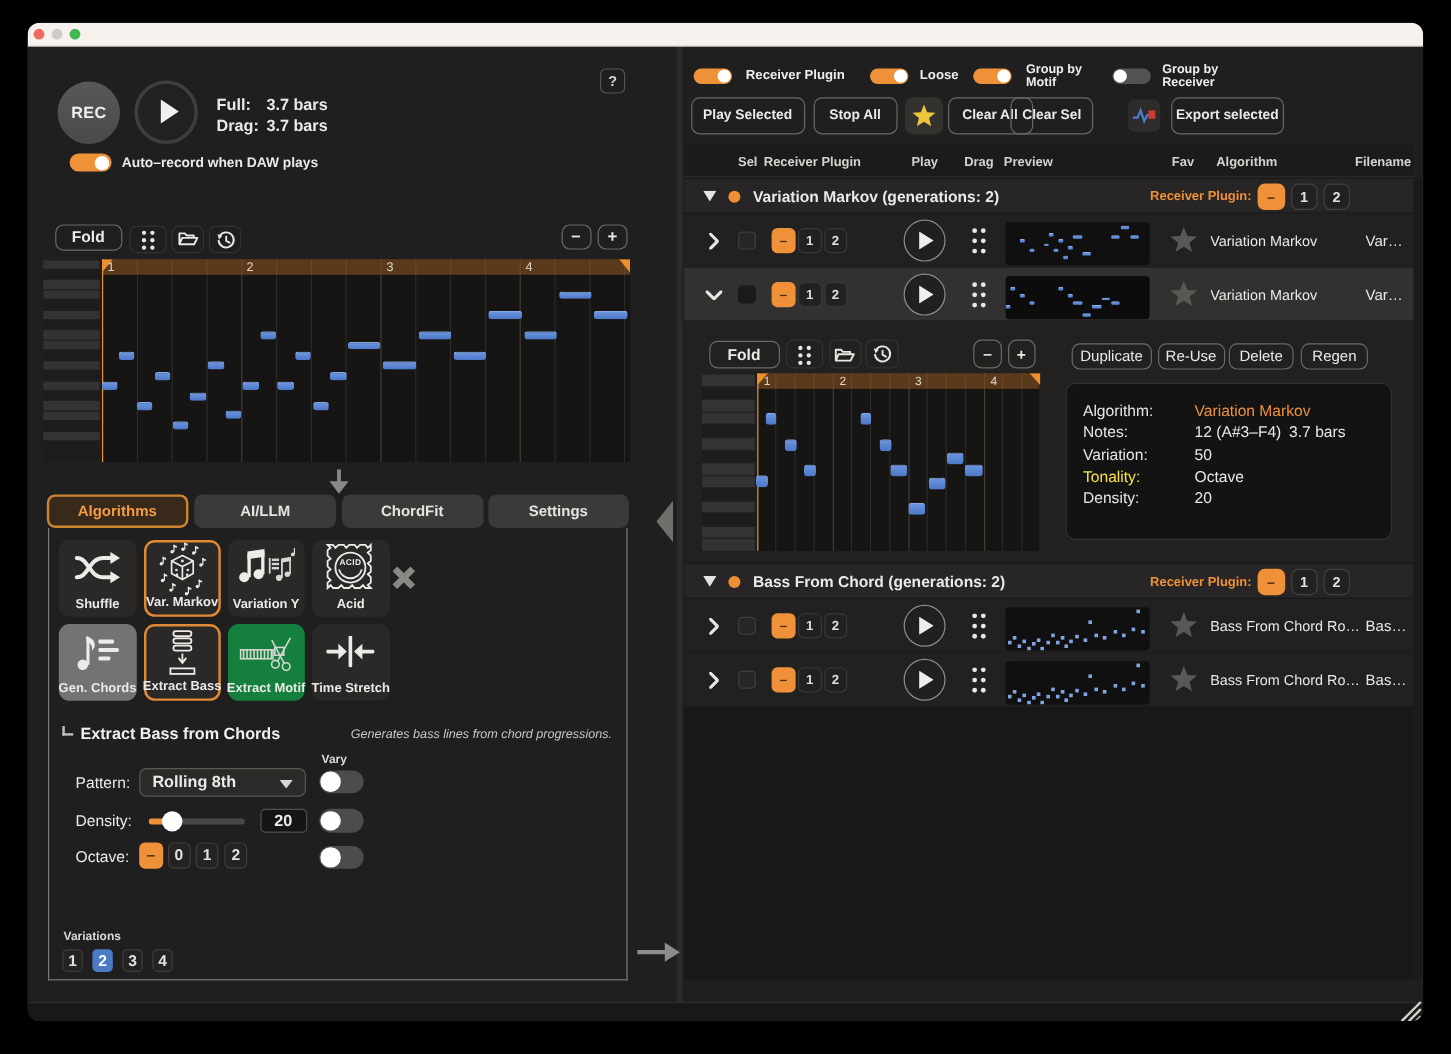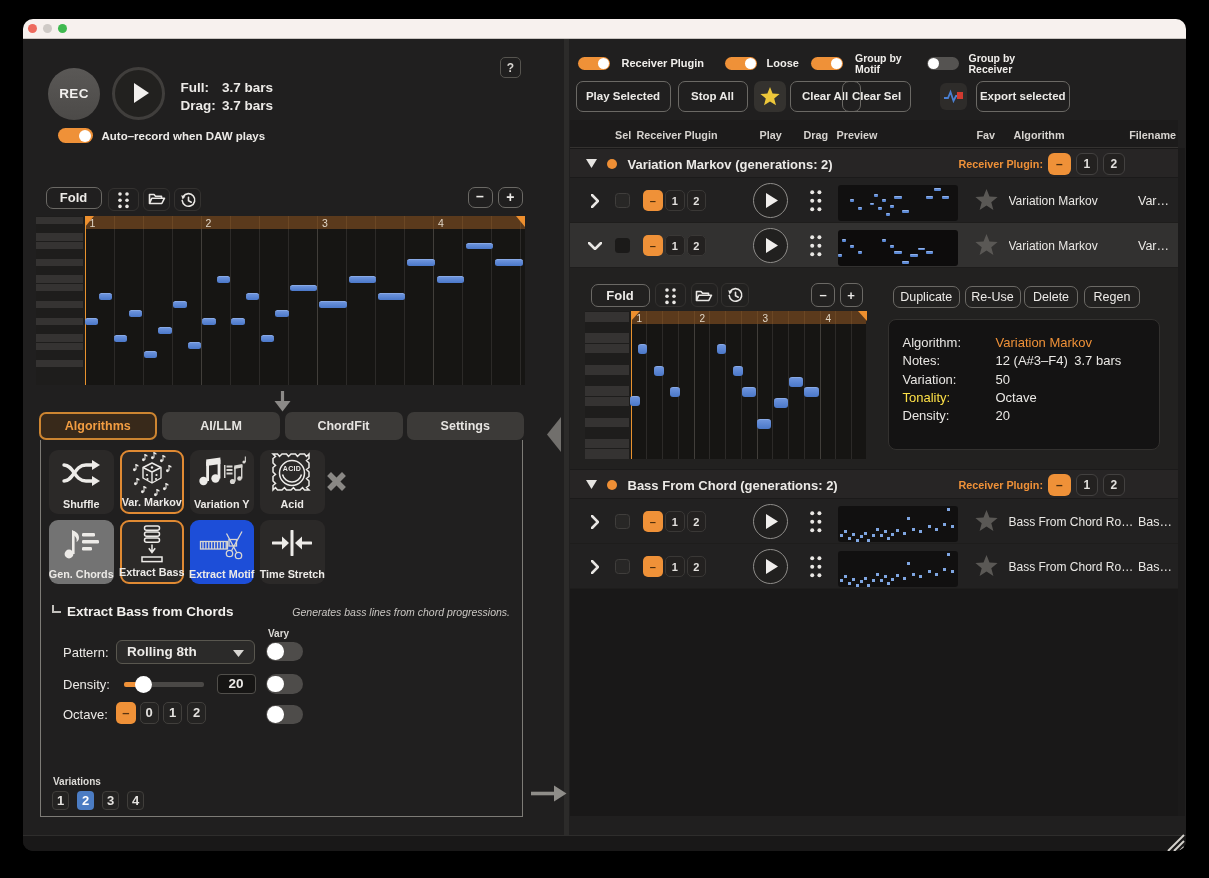--- a/index.html
+++ b/index.html
@@ -299,21 +299,21 @@
             <rect x="7.5" y="2" width="15" height="4.2" rx="2"></rect>
             <rect x="7.5" y="8" width="15" height="4.2" rx="2"></rect>
             <rect x="7.5" y="14" width="15" height="4.2" rx="2"></rect>
             <path d="M15 20.5 L15 27 M11.8 24.2 L15 28.5 L18.2 24.2"></path>
             <rect x="5" y="33" width="20" height="4.6"></rect>
           </g>
         </svg>
       </div>
       <div style="position:absolute;left:50%;bottom:4px;transform:translateX(-50%);text-align:center;font-size:10.8px;font-weight:600;color:#eceae7;white-space:nowrap;">Extract Bass</div>
     </div>
-<div class="abs" style="left:166.5px;top:501.0px;width:64.5px;height:64.0px;background:#1d4ed8;border-radius:9px;">
+<div class="abs" style="left:166.5px;top:501.0px;width:64.5px;height:64.0px;background:#15803d;border-radius:9px;">
       <div style="position:absolute;left:0;top:0;width:100%;height:46px;display:flex;align-items:center;justify-content:center;">
         <svg width="46" height="34" viewBox="0 0 46 34">
           <g stroke="#d8d6d2" stroke-width="1.3" fill="none">
             <rect x="1.5" y="15.5" width="27" height="7.5"></rect>
             <line x1="4.0" y1="15.5" x2="4.0" y2="23"></line>
             <line x1="6.9" y1="15.5" x2="6.9" y2="23"></line>
             <line x1="9.8" y1="15.5" x2="9.8" y2="23"></line>
             <line x1="12.7" y1="15.5" x2="12.7" y2="23"></line>
             <line x1="15.6" y1="15.5" x2="15.6" y2="23"></line>
             <line x1="18.5" y1="15.5" x2="18.5" y2="23"></line>

